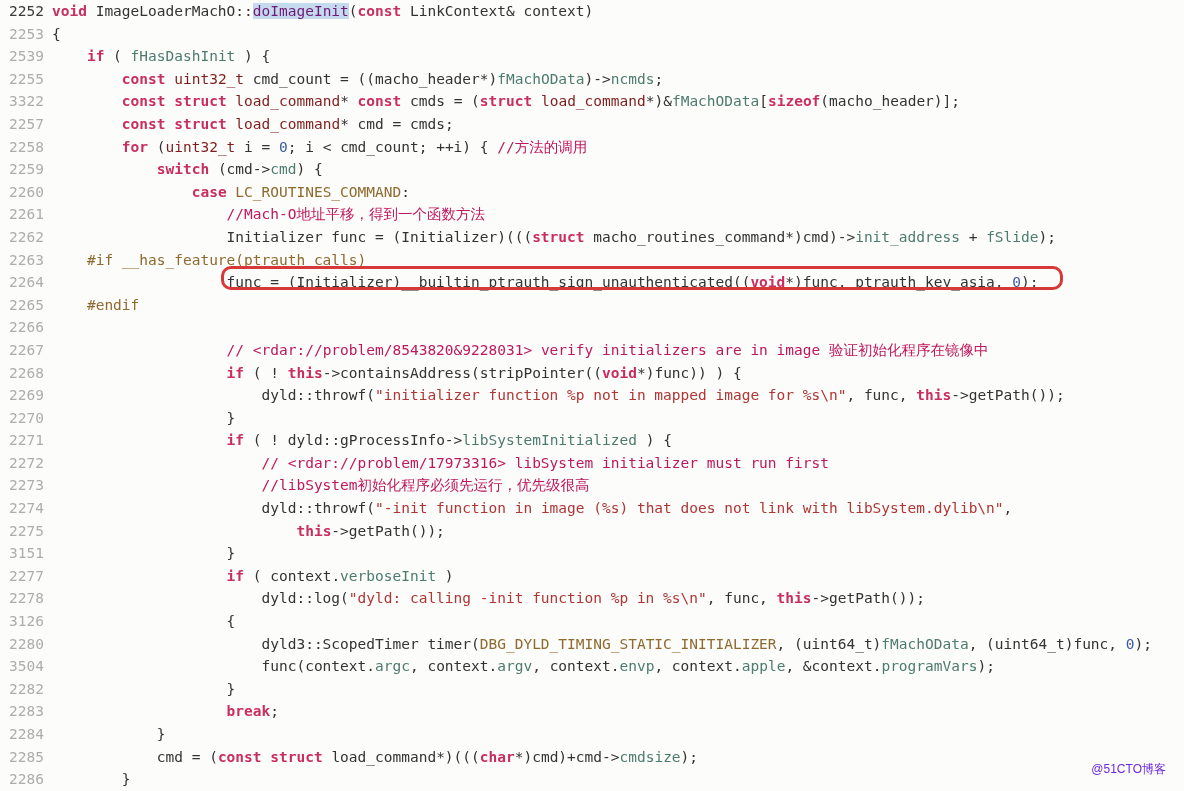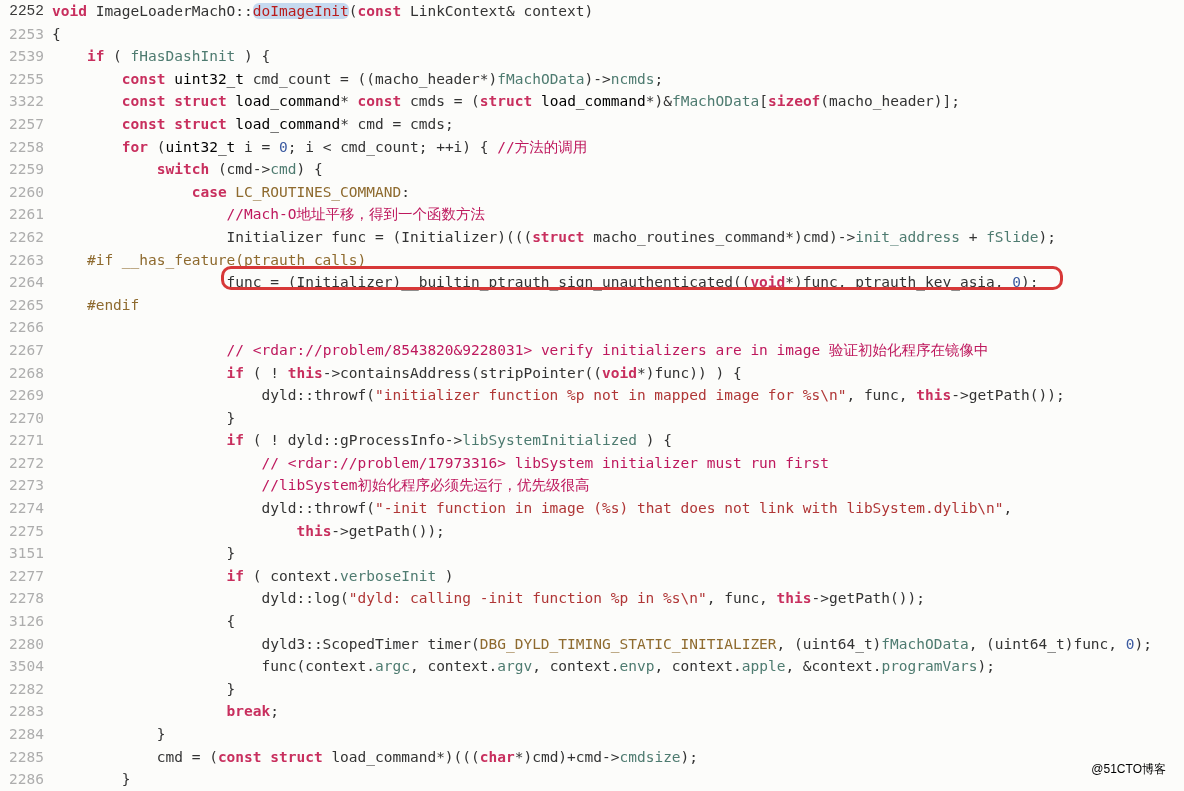--- a/index.html
+++ b/index.html
@@ -25,54 +25,53 @@
       user-select: none;
       flex-shrink: 0;
     }
     .gutter .line-num {
       display: block;
       height: 22.6px;
     }
     .gutter .line-num.active {
       color: #3a3a3a;
       font-weight: 500;
-      font-family: Liberation Mono, monospace;
     }
     .code {
       flex: 1;
       white-space: pre;
       color: #333;
     }
     .code-line {
       display: block;
       height: 22.6px;
     }
     .kw { color: #c82f5e; font-weight: 600; }
-    .type { color: #000000; }
-    .func { color: #b91c1c; border-radius: 6px; }
+    .type { color: #7f1d1d; }
+    .func { color: #701a75; }
     .num { color: #3b5aa0; }
     .str { color: #b03636; }
     .cmt { color: #be185d; }
     .macro { color: #8e6a2e; }
     .field { color: #4e7b70; }
     .hl { background: #c5d9ef; }
     .highlight-box {
       position: absolute;
       border: 3px solid #d73838;
       border-radius: 10px;
       pointer-events: none;
       z-index: 2;
     }
     .watermark {
       position: absolute;
       bottom: 10px;
       right: 18px;
       font-size: 12px;
       font-family: sans-serif;
-      color: #000000;
+      color: #6d28d9;
     }
   </style>
 </head>
 <body>
 
 <div class="code-container">
   <div class="gutter" id="gutter">
       <span class="line-num active">2252</span>
       <span class="line-num">2253</span>
       <span class="line-num">2539</span>

